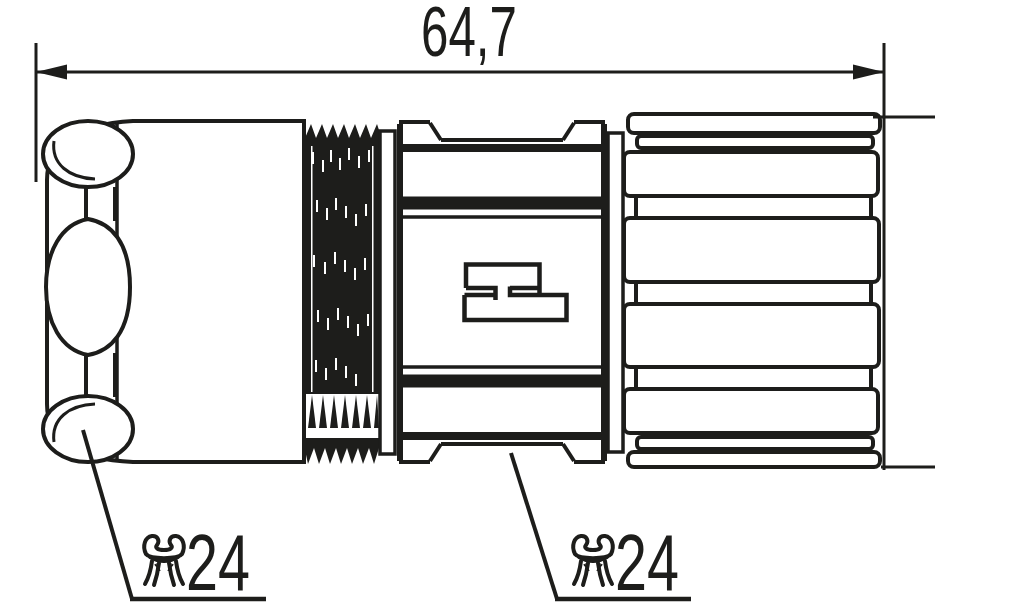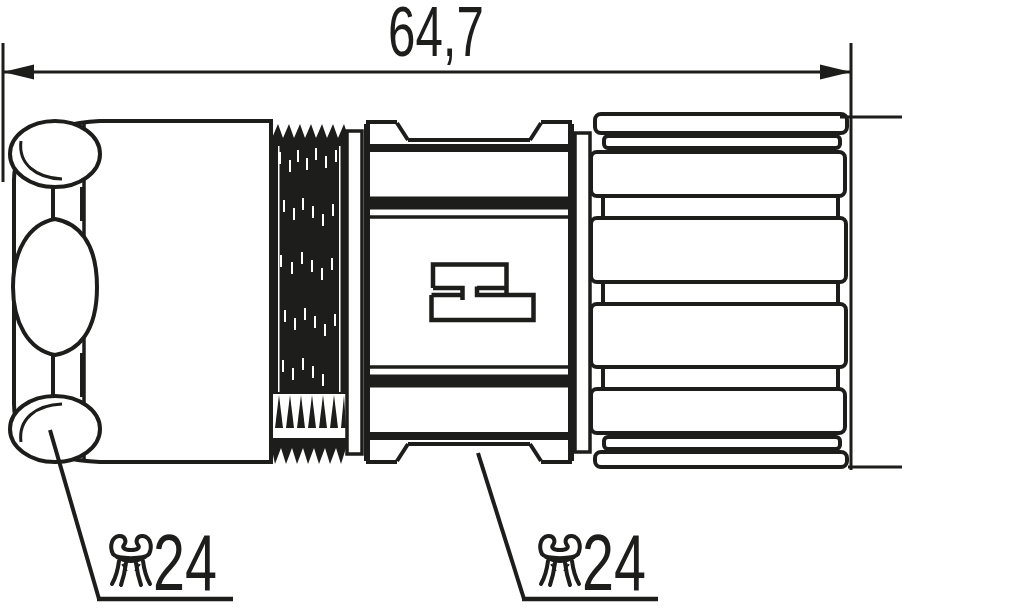--- a/index.html
+++ b/index.html
@@ -2,20 +2,21 @@
 <html><head>
 <meta charset="utf-8">
 <style>
   html,body{margin:0;padding:0;background:#ffffff;}
   .canvas{
     position:relative;
     width:902px;height:608px;
     background:#ffffff;
     font-family:"Liberation Sans", sans-serif;
     overflow:hidden;
+    margin-left:33px;
   }
   svg{display:block;}
   svg text{
     font-family:"Liberation Sans", sans-serif;
     fill:#1d1d1b;
   }
 </style>
 </head>
 <body>
 

